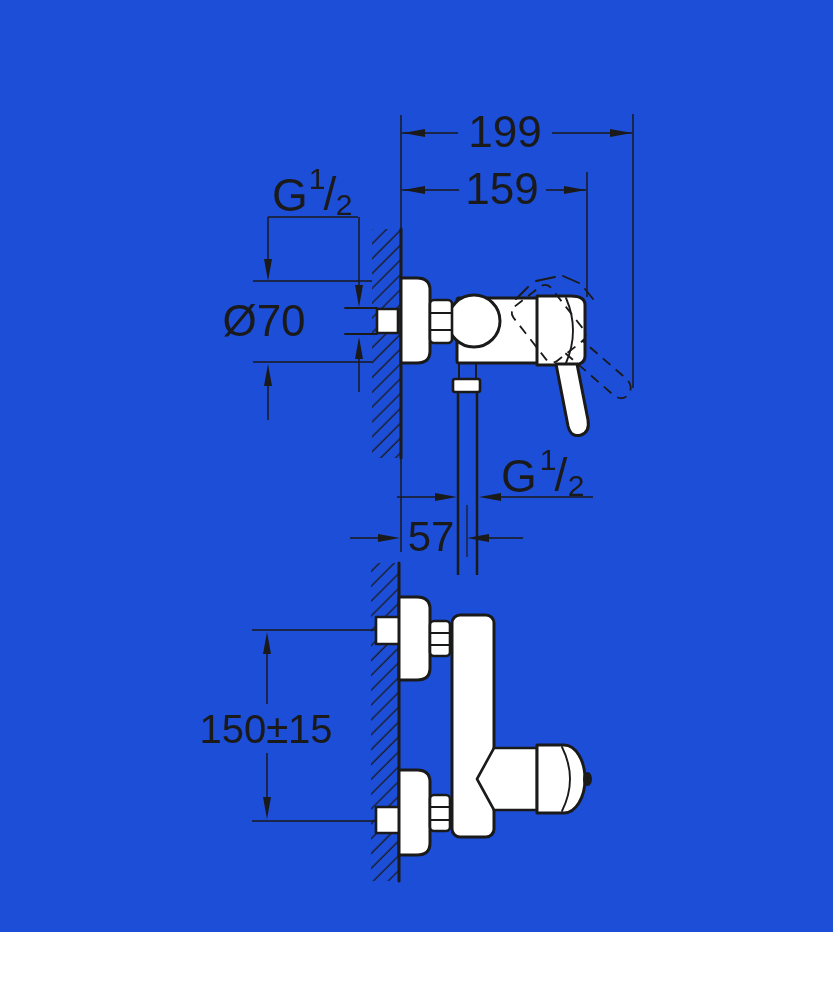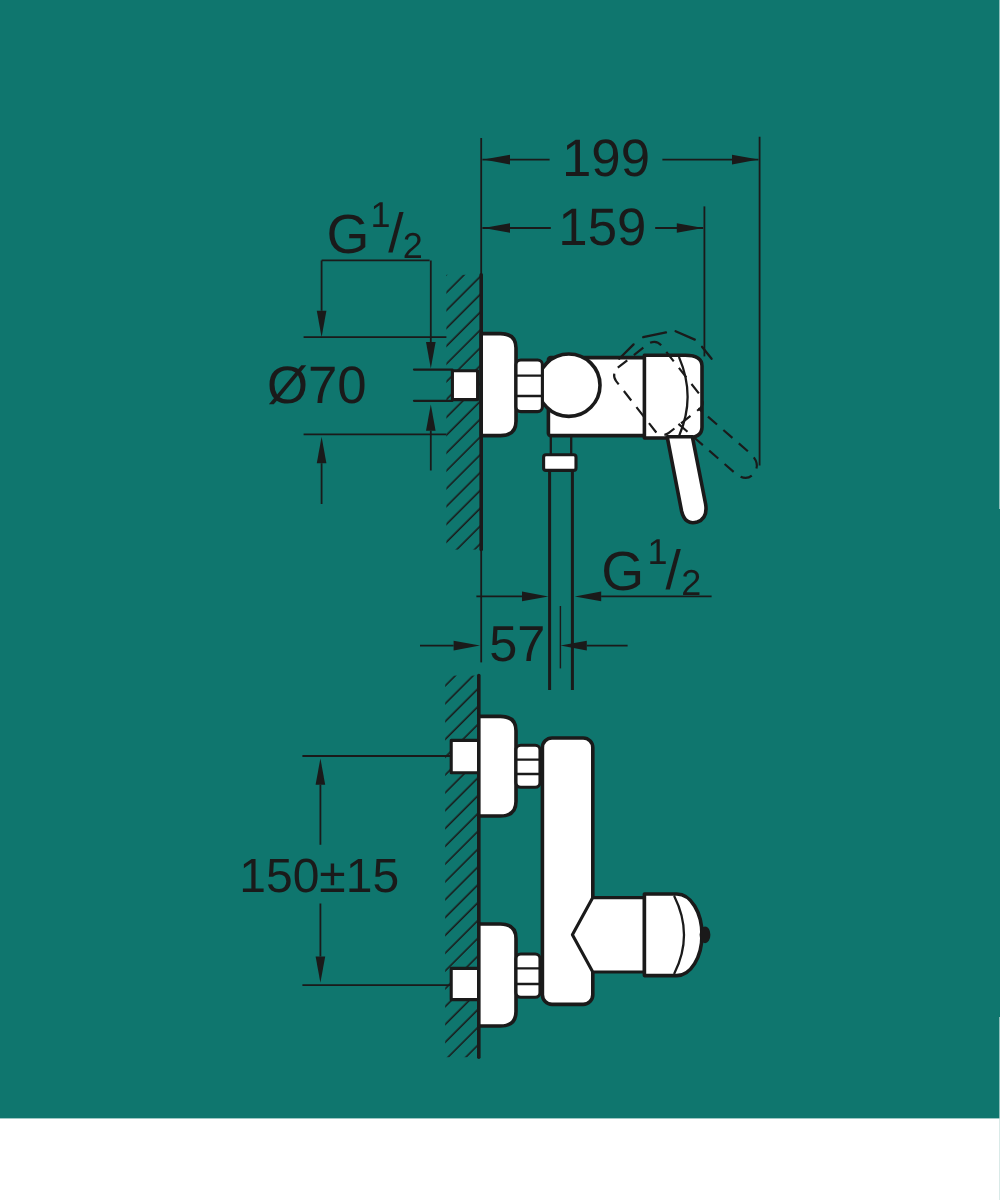--- a/index.html
+++ b/index.html
@@ -7,21 +7,21 @@
     padding: 0;
     background: #ffffff;
     width: 833px;
     height: 1000px;
     overflow: hidden;
   }
   #stage {
     width: 833px;
     height: 932px;
     position: relative;
-    background: #0f766e;
+    background: #1d4ed8;
   }
   svg { display: block; }
   text {
     font-family: "Liberation Sans", "DejaVu Sans", sans-serif;
     fill: #1a1a1a;
   }
   .obj   { stroke: #1a1a1a; stroke-width: 3;   fill: none; stroke-linejoin: round; stroke-linecap: round; }
   .objf  { stroke: #1a1a1a; stroke-width: 3;   fill: #ffffff; stroke-linejoin: round; }
   .obj2  { stroke: #1a1a1a; stroke-width: 2.6; fill: #ffffff; stroke-linejoin: round; }
   .det   { stroke: #1a1a1a; stroke-width: 1.9; fill: none; stroke-linecap: round; }

